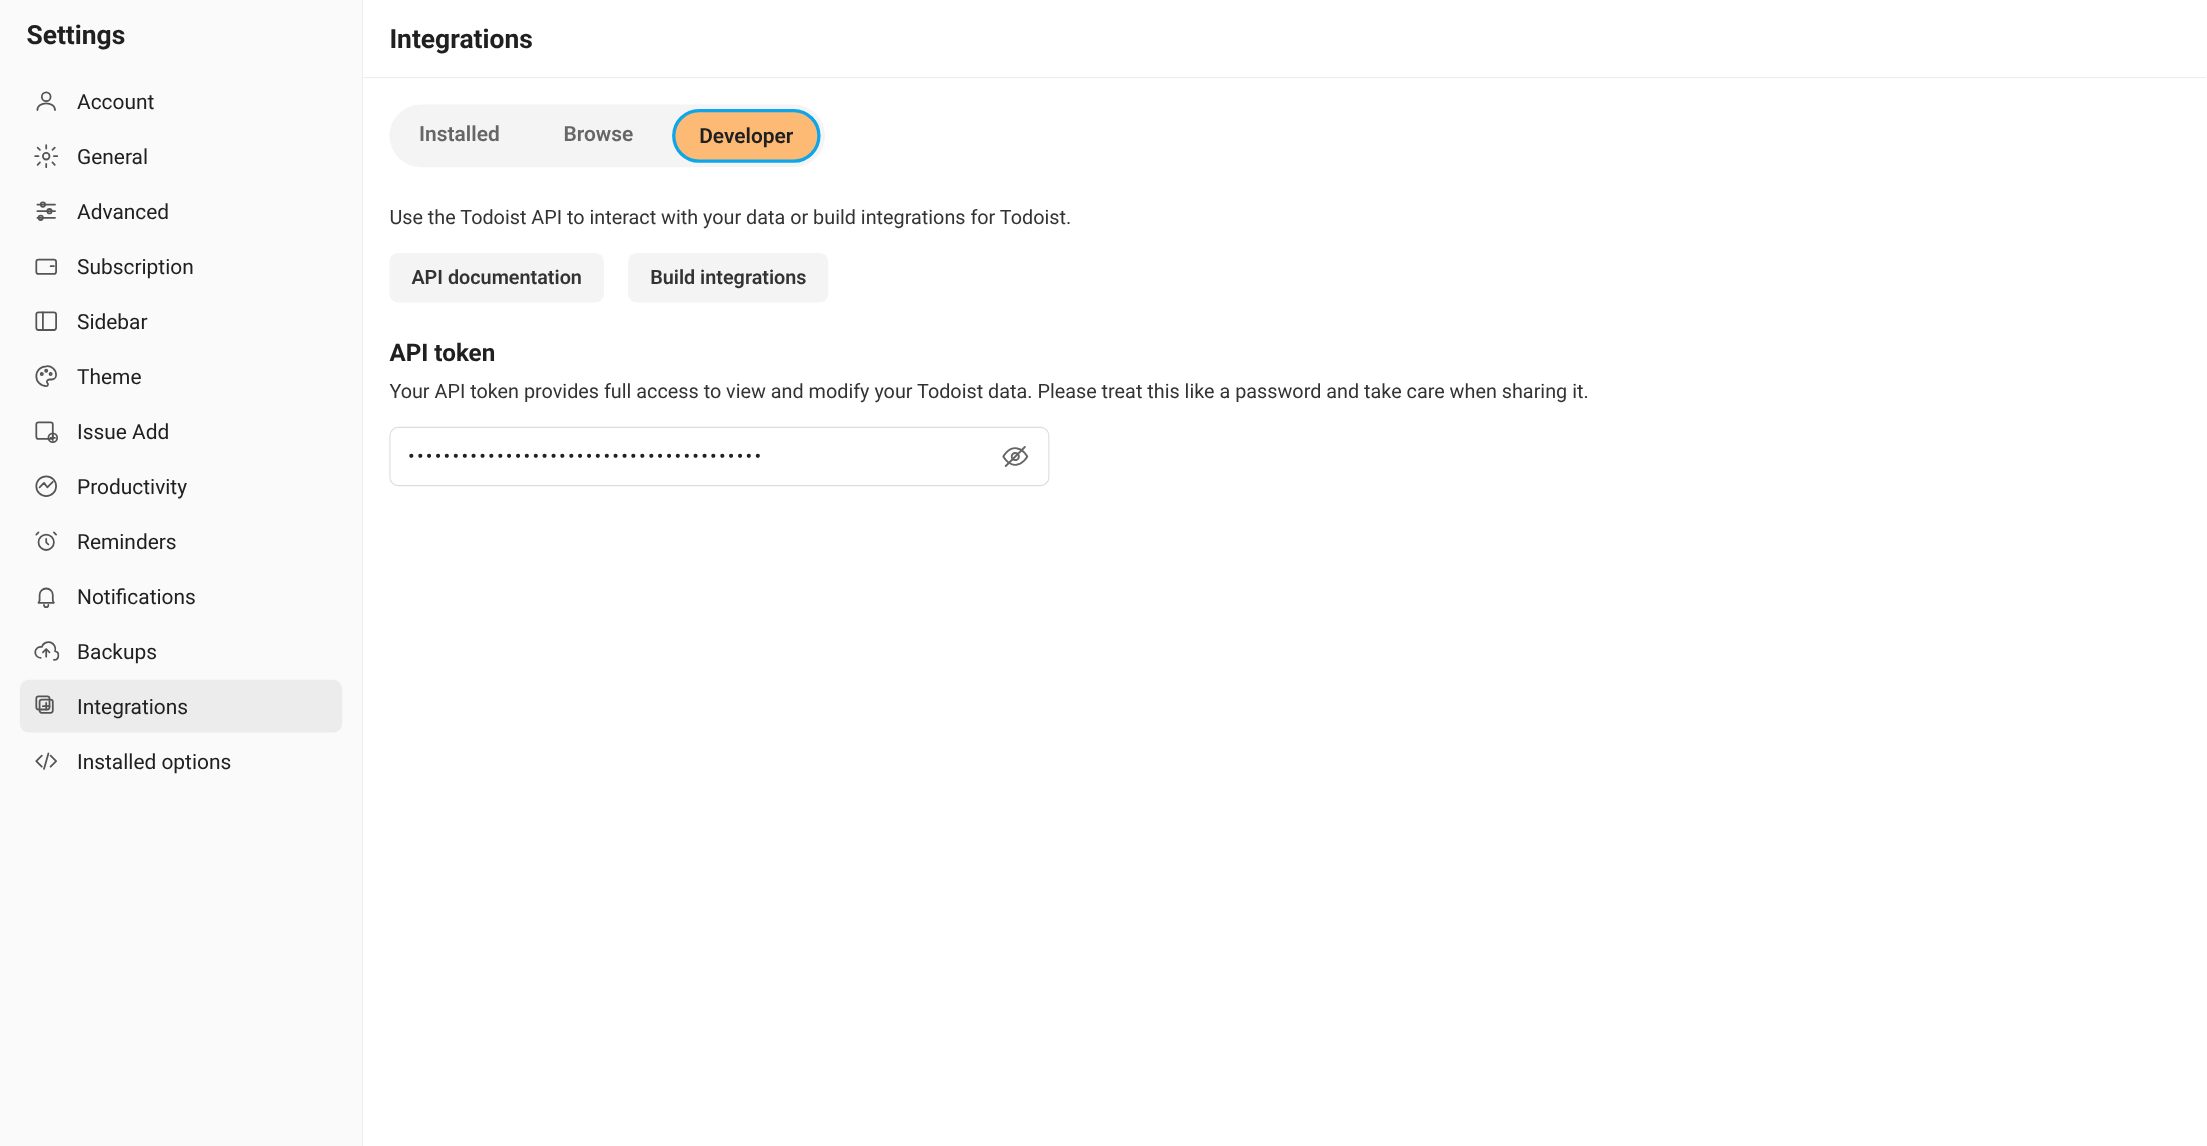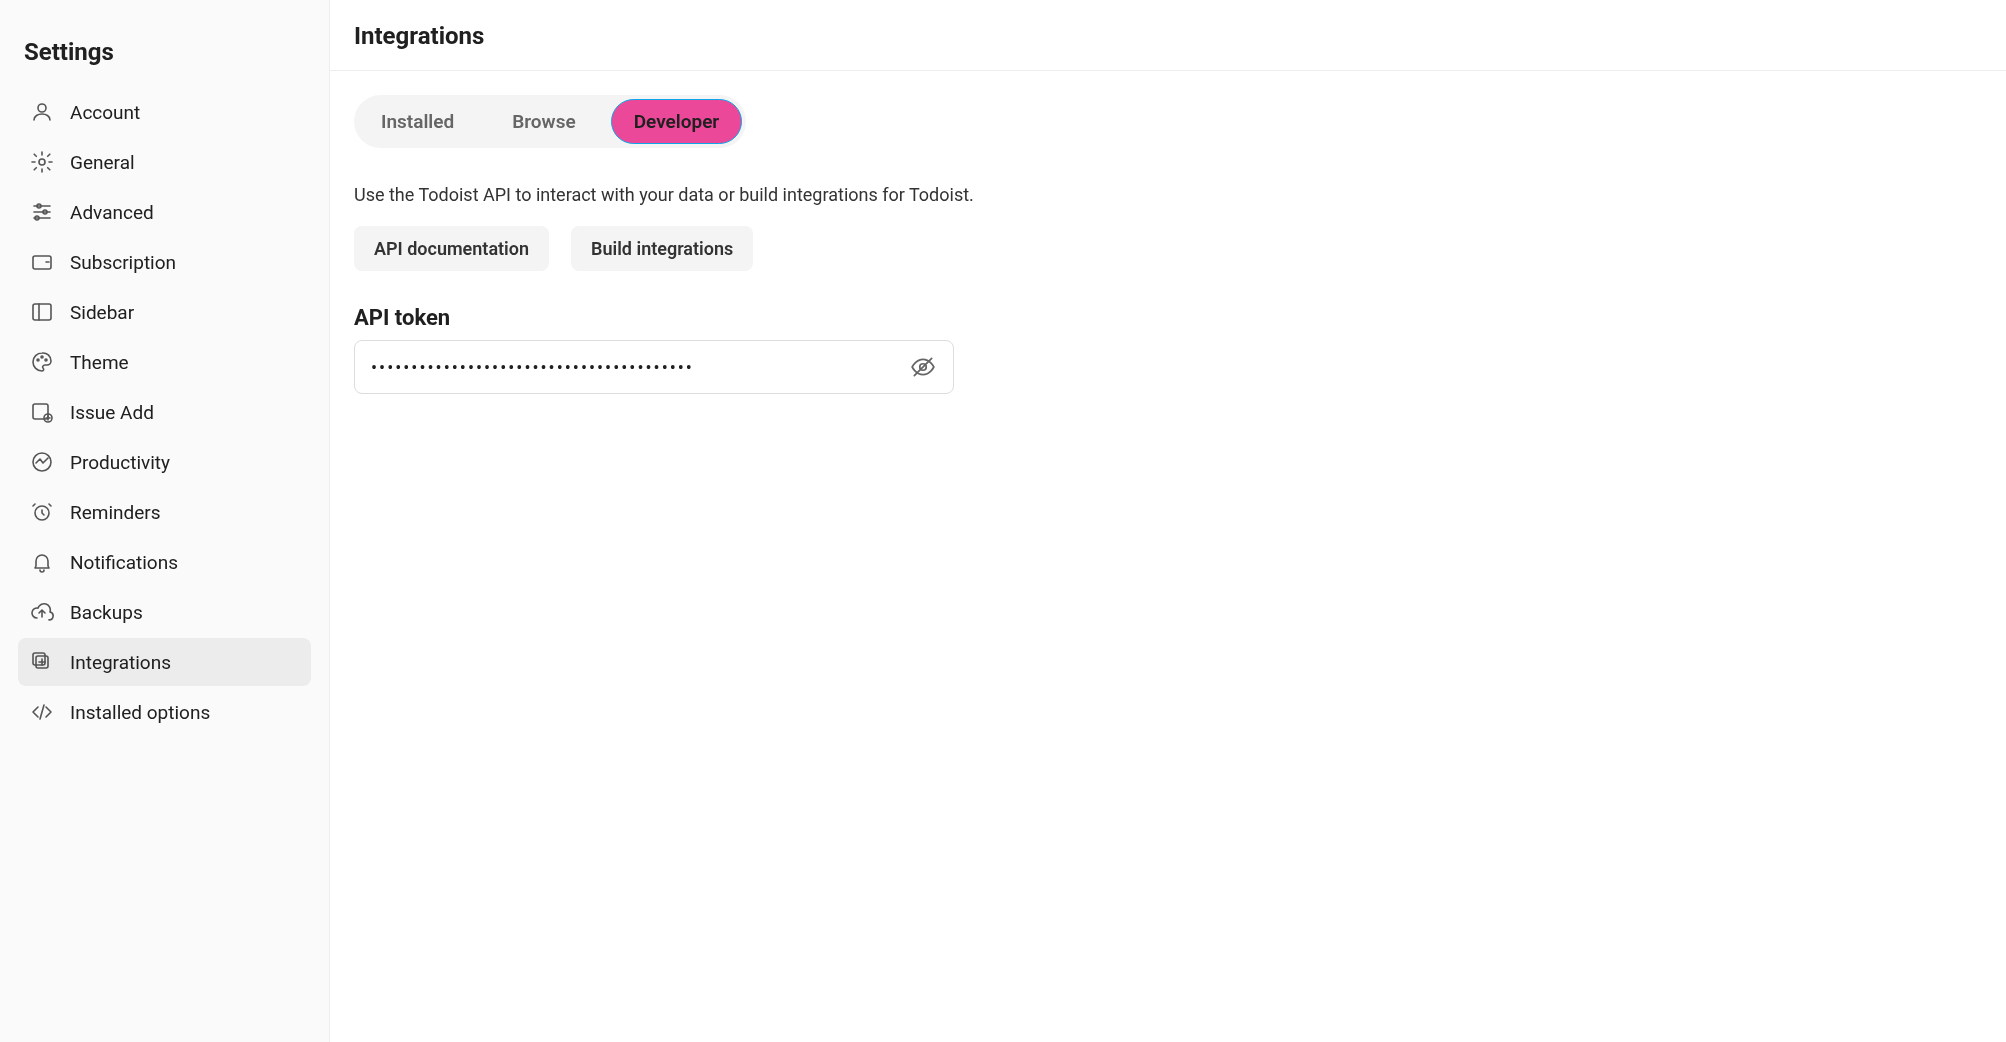--- a/index.html
+++ b/index.html
@@ -8,21 +8,21 @@
   font-family: -apple-system, BlinkMacSystemFont, "Segoe UI", Roboto, Helvetica, Arial, sans-serif;
   color: #202020;
   background: #fff;
   font-size: 16px;
 }
 .layout { display: flex; height: 100vh; }
 .sidebar {
   width: 330px;
   background: #fafafa;
   border-right: 1px solid #eee;
-  padding: 28px 18px;
+  padding: 8px 18px;
   overflow-y: auto;
 }
 .sidebar-title {
   font-size: 24px;
   font-weight: 700;
   padding: 10px 6px 22px 6px;
 }
 .nav { display: flex; flex-direction: column; gap: 2px; }
 .nav-item {
   display: flex;
@@ -63,23 +63,23 @@
 .tab {
   padding: 10px 22px;
   border-radius: 999px;
   font-size: 19px;
   font-weight: 600;
   color: #666;
   cursor: pointer;
   border: 1px solid transparent;
 }
 .tab.active {
-  background: #ec4899;
+  background: #fdba74;
   color: #202020;
-  border: 1px solid #0ea5e9;
+  border: 3px solid #0ea5e9;
 }
 .section { margin-top: 34px; }
 .section h2 {
   font-size: 22px;
   font-weight: 700;
   margin-bottom: 10px;
 }
 .section p {
   font-size: 18px;
   color: #333;
@@ -289,20 +289,21 @@
       <section class="section">
         <p>Use the Todoist API to interact with your data or build integrations for Todoist.</p>
         <div class="btn-row">
           <button class="btn btn-secondary">API documentation</button>
           <button class="btn btn-secondary">Build integrations</button>
         </div>
       </section>
 
       <section class="section">
         <h2>API token</h2>
+        <p>Your API token provides full access to view and modify your Todoist data. Please treat this like a password and take care when sharing it.</p>
         <div class="token-field">
           <input type="text" readonly="" value="••••••••••••••••••••••••••••••••••••••••" style="">
           <span class="eye">
             <svg viewBox="0 0 24 24">
                 <path d="M2 12s3.5-7 10-7 10 7 10 7-3.5 7-10 7S2 12 2 12z"></path>
                 <circle cx="12" cy="12" r="3"></circle>
                 <line x1="4" y1="20" x2="20" y2="4"></line>
               </svg>
           </span>
         </div>

